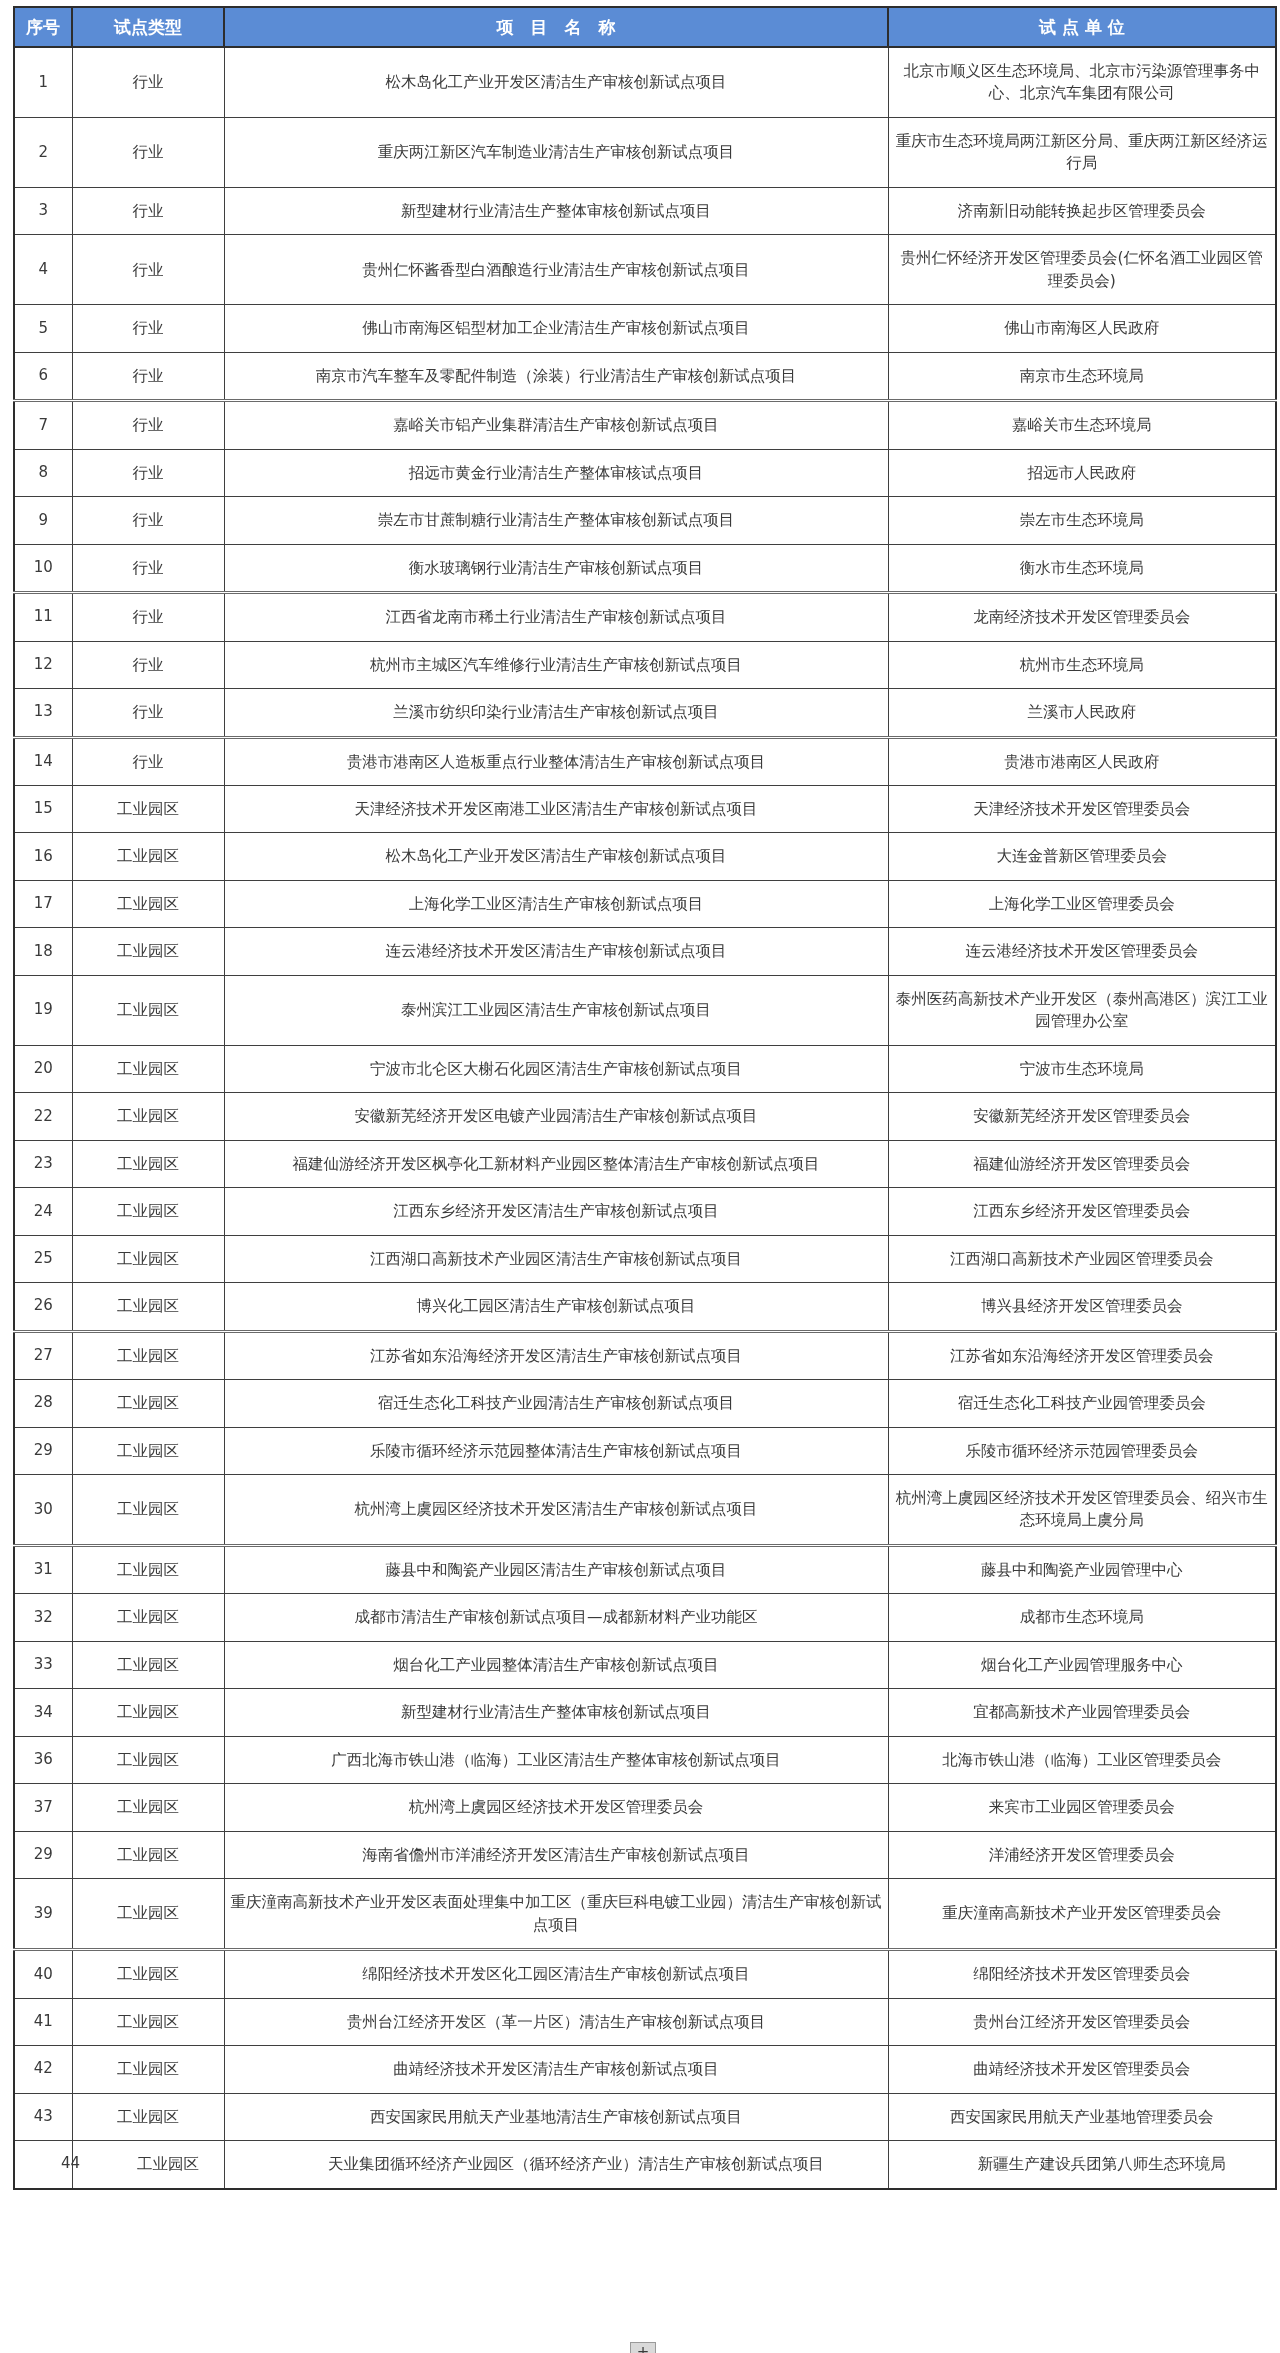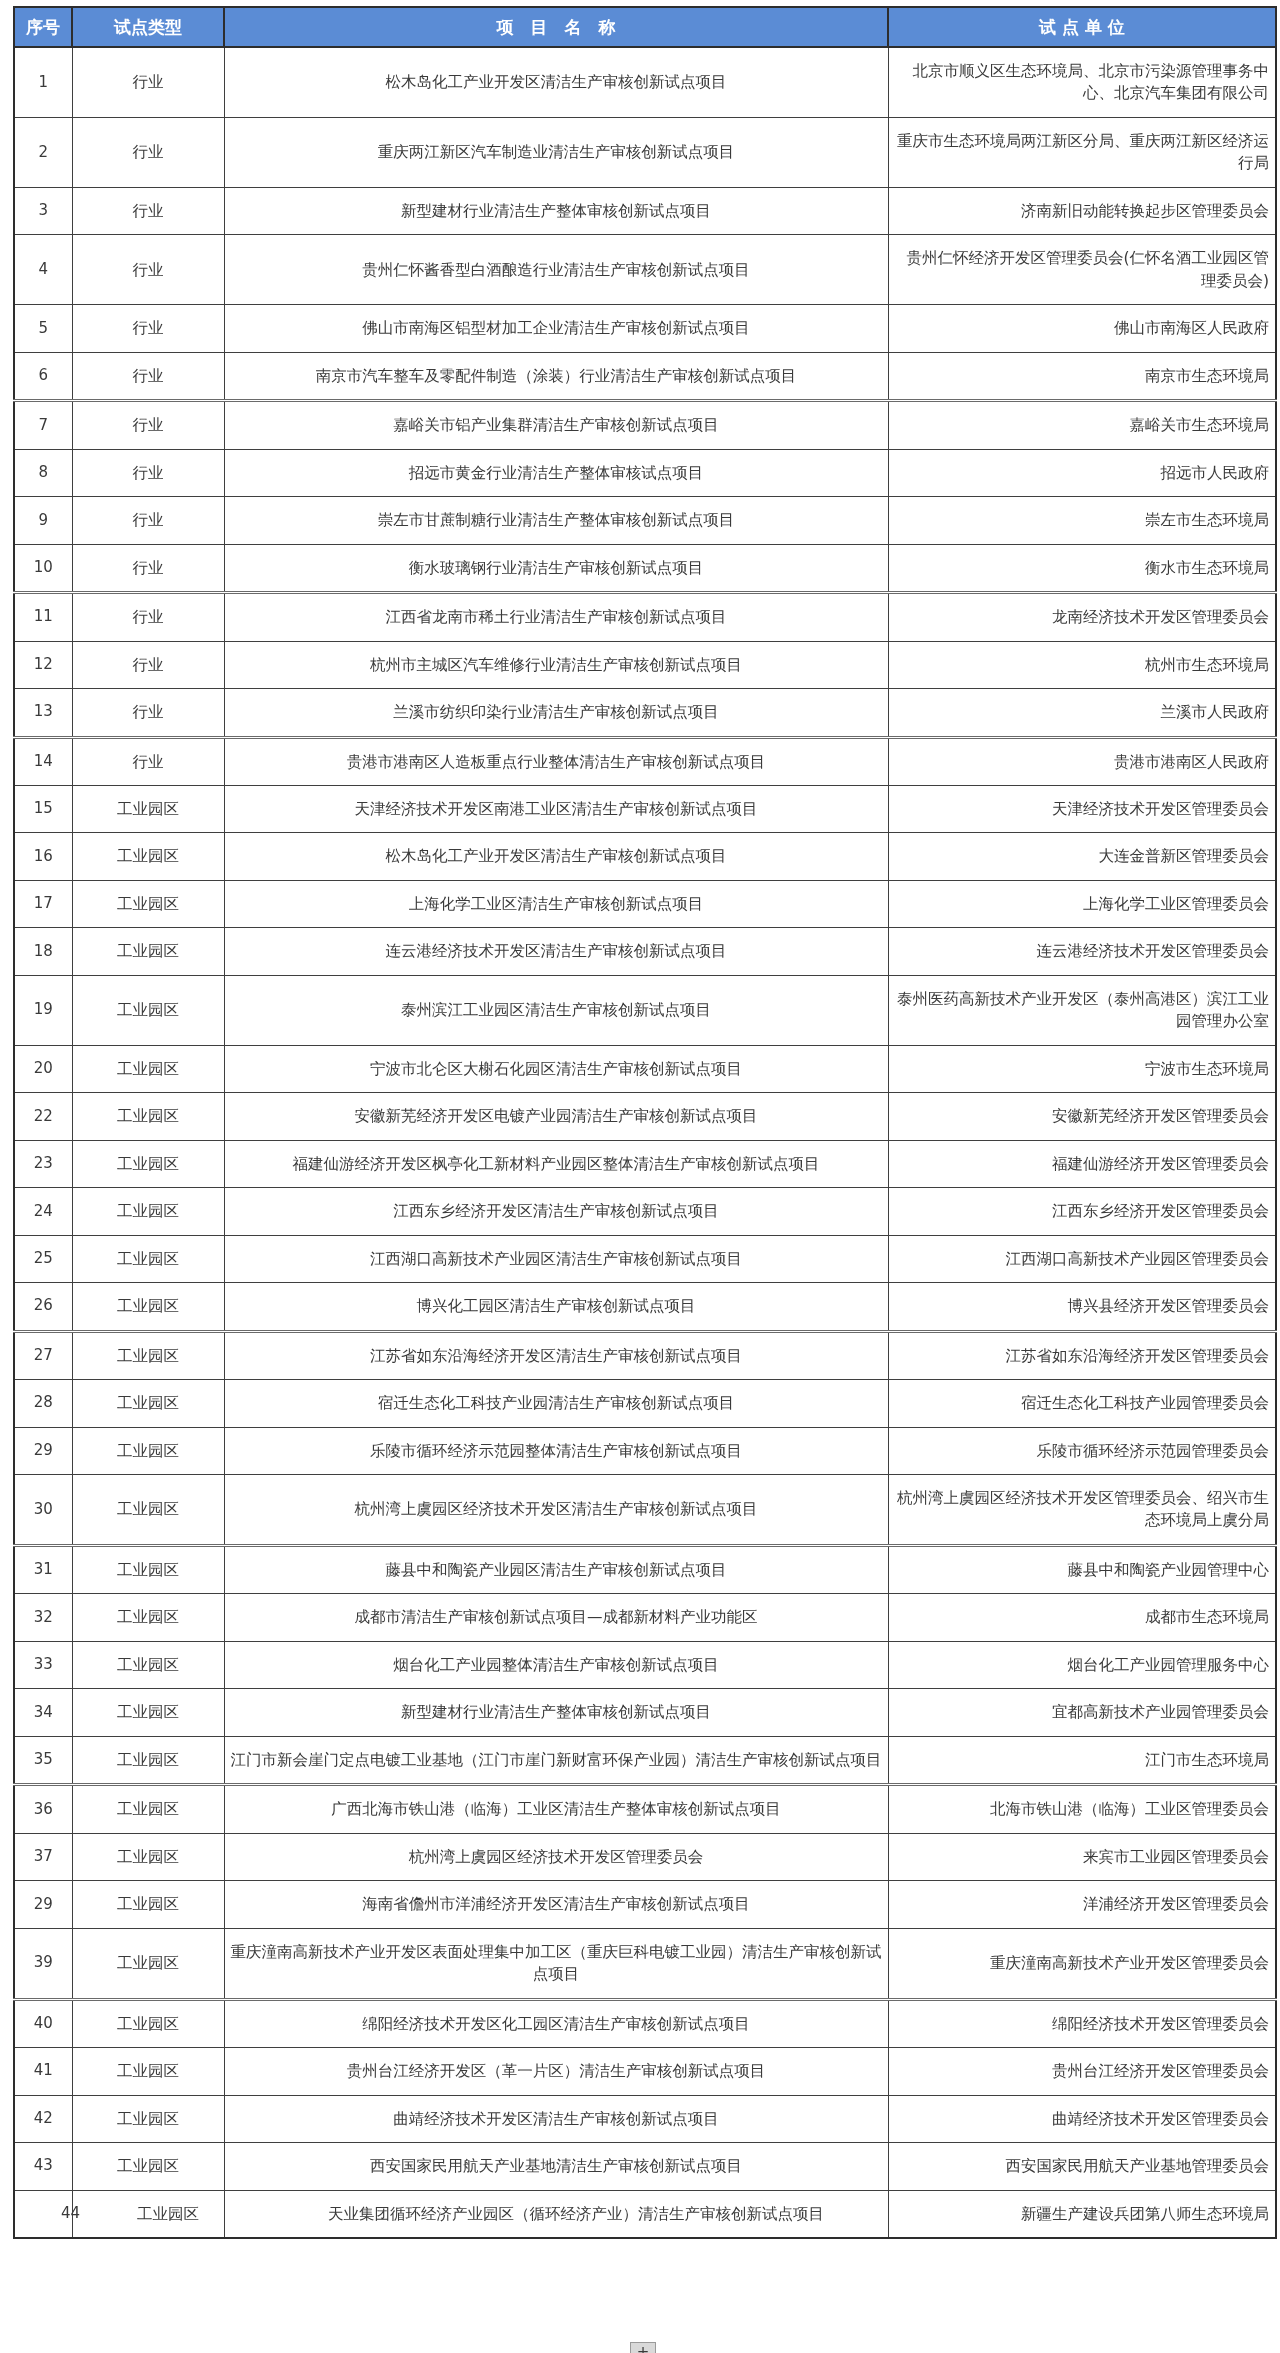--- a/index.html
+++ b/index.html
@@ -45,21 +45,21 @@
     line-height: 1.45;
   }
   col.c-index { width: 58px; }
   col.c-type  { width: 152px; }
   col.c-name  { width: 664px; }
   col.c-unit  { width: 388px; }
   td.col-index { font-size: 15px; }
   tr.heavy td { border-bottom: 3px double #6a6a6a; }
   tbody tr:last-child td { border-bottom: 2px solid #2d2d2d; padding-left: 46px; }
   tbody td:first-child { border-left: 2px solid #2d2d2d; }
-  tbody td:last-child { border-right: 2px solid #2d2d2d; text-align: right; }
+  tbody td:last-child { border-right: 2px solid #2d2d2d; }
   .plus-button {
     position: absolute;
     left: 630px;
     top: 2342px;
     width: 26px;
     height: 22px;
     background: #d9d9d9;
     border: 1px solid #9a9a9a;
     color: #3a3a3a;
     font-size: 15px;
@@ -279,26 +279,20 @@
     <td class="col-type">工业园区</td>
     <td class="col-name">烟台化工产业园整体清洁生产审核创新试点项目</td>
     <td class="col-unit">烟台化工产业园管理服务中心</td>
   </tr>
         <tr>
     <td class="col-index">34</td>
     <td class="col-type">工业园区</td>
     <td class="col-name">新型建材行业清洁生产整体审核创新试点项目</td>
     <td class="col-unit">宜都高新技术产业园管理委员会</td>
   </tr>
-        <tr class="heavy">
-    <td class="col-index">35</td>
-    <td class="col-type">工业园区</td>
-    <td class="col-name">江门市新会崖门定点电镀工业基地（江门市崖门新财富环保产业园）清洁生产审核创新试点项目</td>
-    <td class="col-unit">江门市生态环境局</td>
-  </tr>
         <tr>
     <td class="col-index">36</td>
     <td class="col-type">工业园区</td>
     <td class="col-name">广西北海市铁山港（临海）工业区清洁生产整体审核创新试点项目</td>
     <td class="col-unit">北海市铁山港（临海）工业区管理委员会</td>
   </tr>
         <tr>
     <td class="col-index">37</td>
     <td class="col-type">工业园区</td>
     <td class="col-name">杭州湾上虞园区经济技术开发区管理委员会</td>

